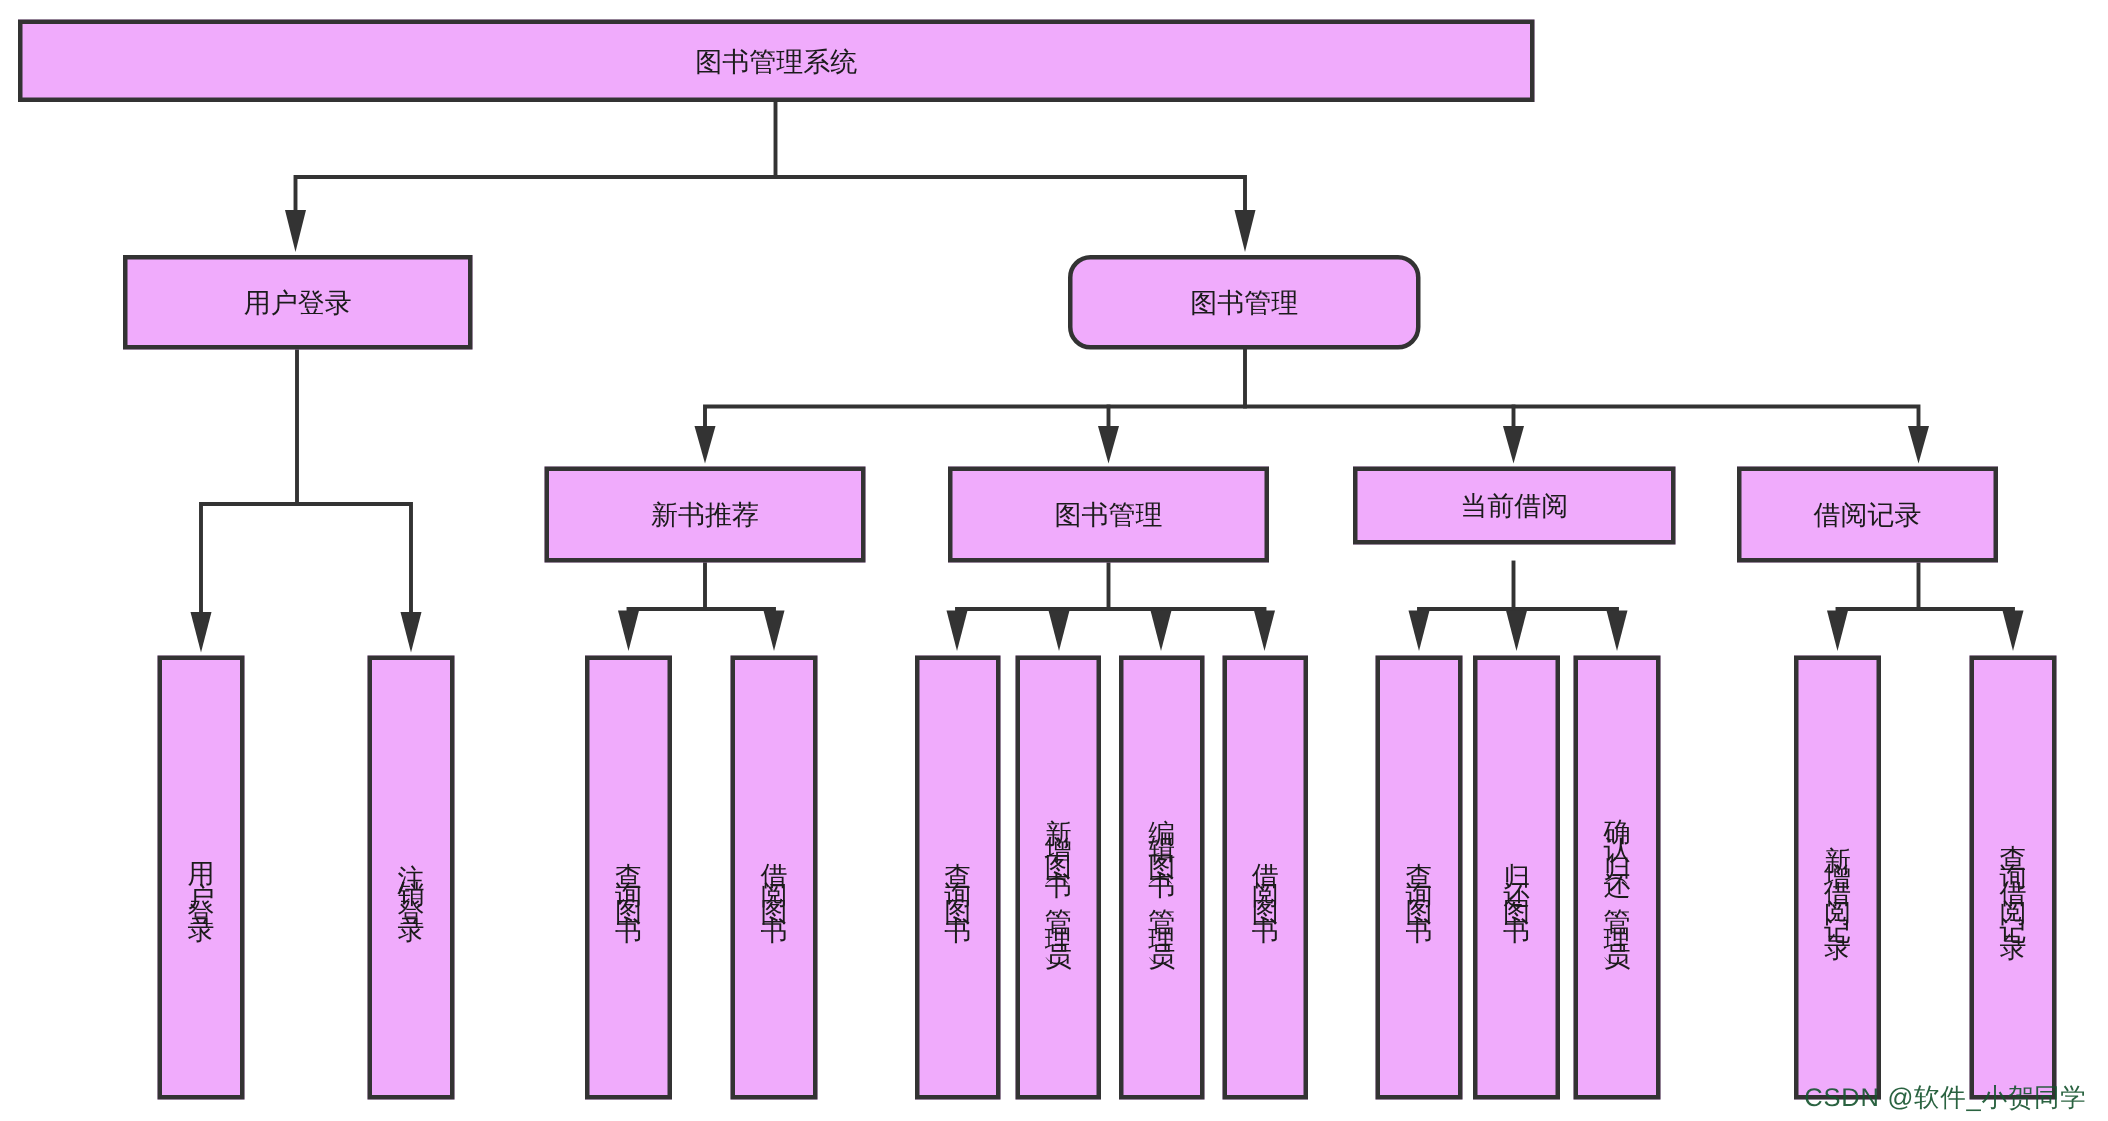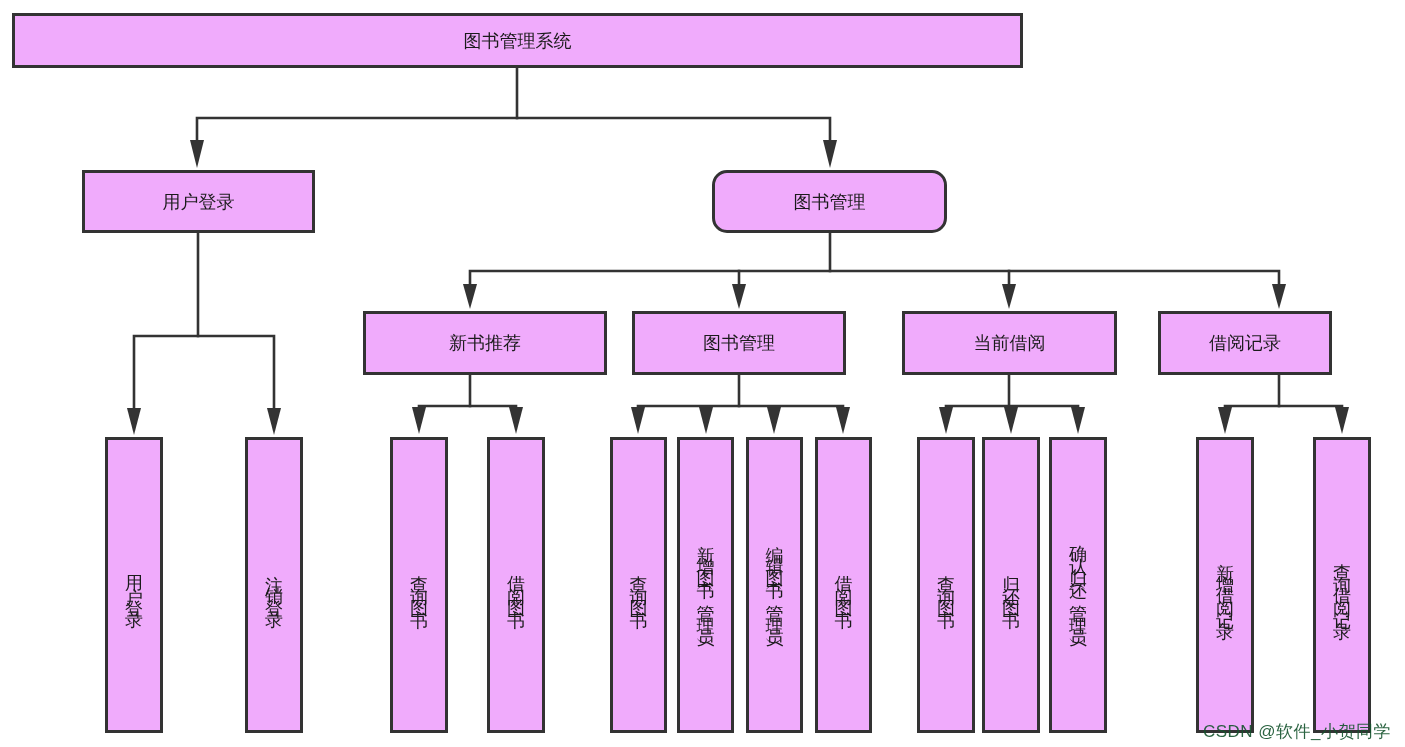--- a/index.html
+++ b/index.html
@@ -16,23 +16,23 @@
   .leaf{
     writing-mode:vertical-rl;text-orientation:mixed;
     letter-spacing:12px;line-height:1;font-size:18px;
   }
   
   .n-root{left:12px;top:13px;width:1011px;height:55px;}
   
   .n-user-login{left:82px;top:170px;width:233px;height:63px;}
   .n-book-mgmt{left:712px;top:170px;width:235px;height:63px;border-radius:15px;}
   
-  .n-new-book{left:363px;top:311px;width:244px;height:64px;}
+  .n-new-book{left:363px;top:311px;width:214px;height:64px;}
   .n-borrow{left:632px;top:311px;width:214px;height:64px;}
-  .n-current{left:902px;top:311px;width:215px;height:64px;}
+  .n-current{left:902px;top:311px;width:215px;height:52px;}
   .n-records{left:1158px;top:311px;width:174px;height:64px;}
   
   .f1{left:105px;top:437px;width:58px;height:296px;}
   .f2{left:245px;top:437px;width:58px;height:296px;}
   .f3{left:390px;top:437px;width:58px;height:296px;}
   .f4{left:487px;top:437px;width:58px;height:296px;}
   .f5{left:610px;top:437px;width:57px;height:296px;}
   .f6{left:677px;top:437px;width:57px;height:296px;}
   .f7{left:746px;top:437px;width:57px;height:296px;}
   .f8{left:815px;top:437px;width:57px;height:296px;}

